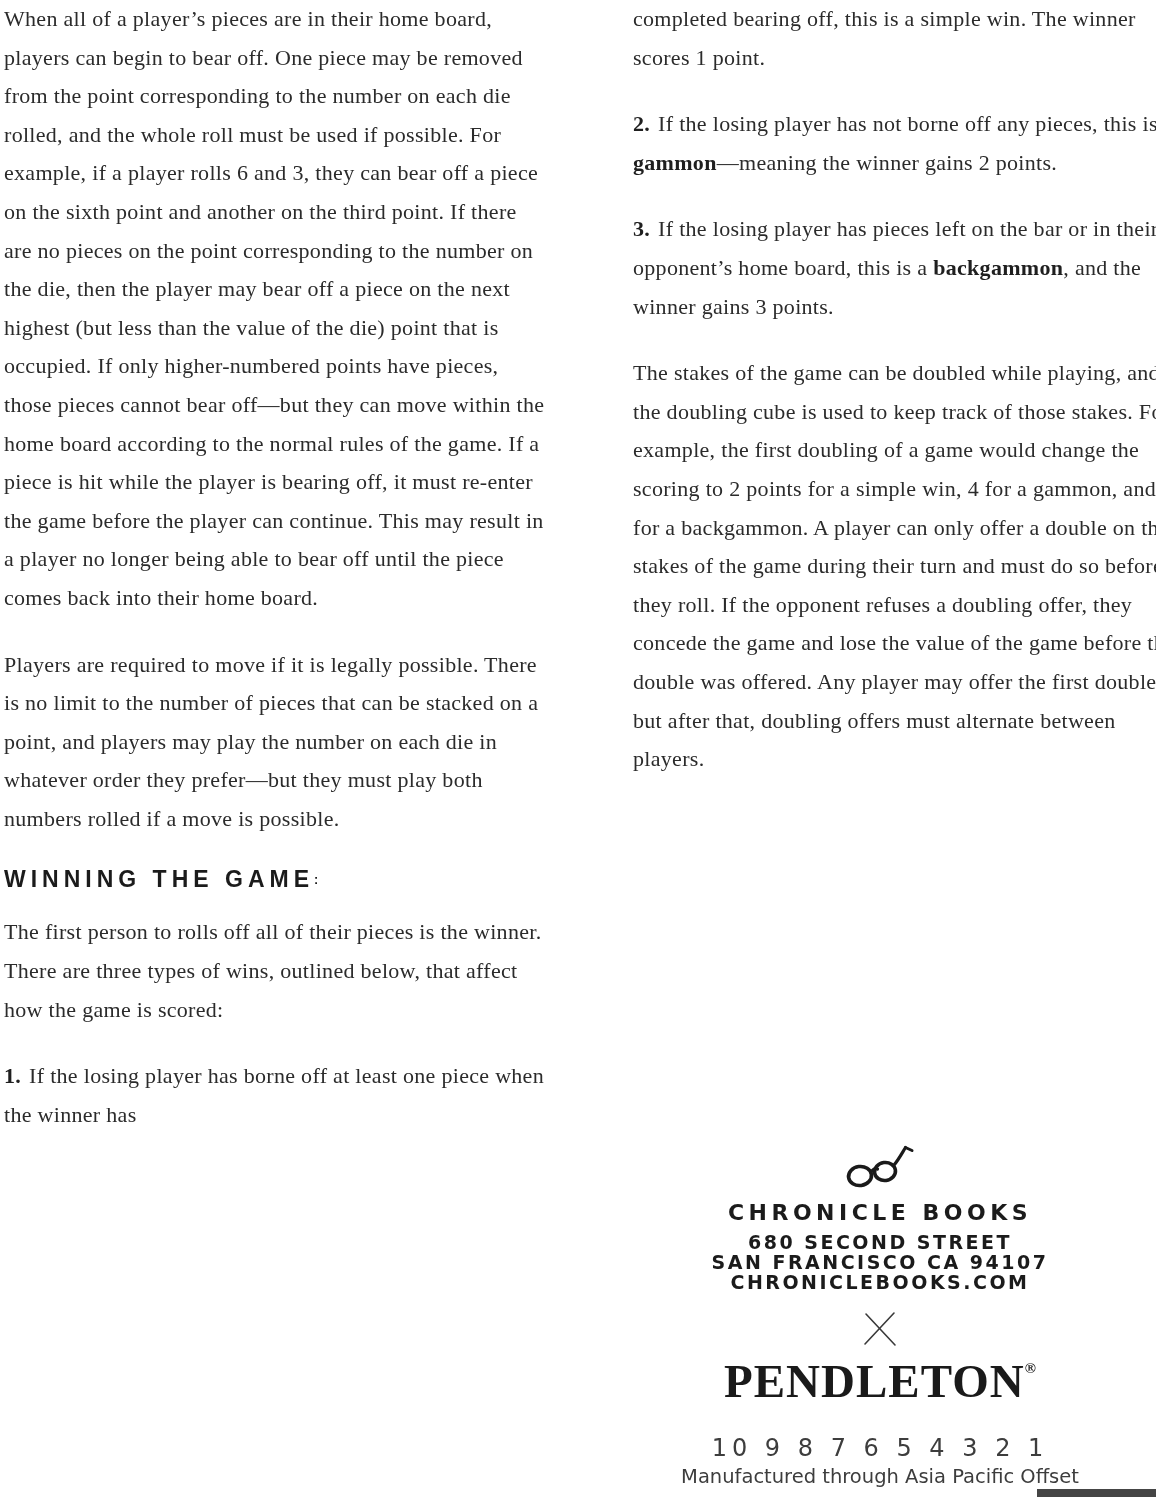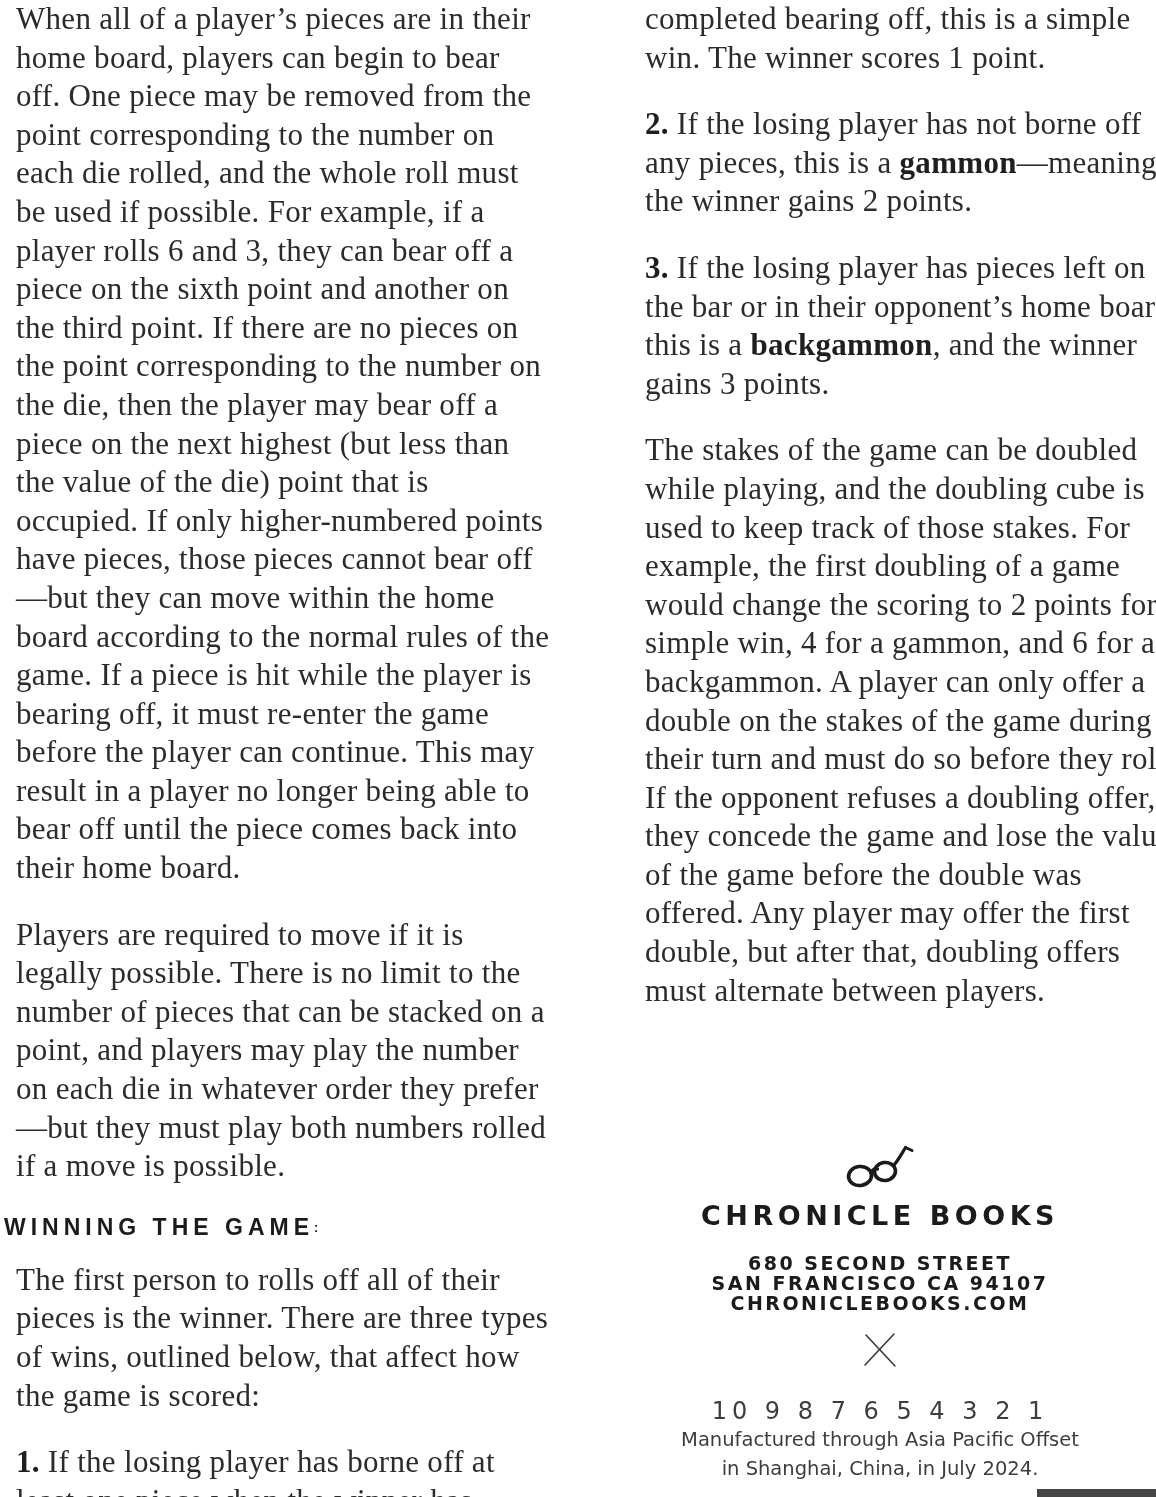--- a/index.html
+++ b/index.html
@@ -12,24 +12,24 @@
     font-family: "Liberation Serif", serif;
     color: #2b2b2b;
   }
   .col {
     position: absolute;
     top: 0;
   }
   .col-left  { left: 4px;   width: 546px; }
   .col-right { left: 633px; width: 552px; }
   .body-text {
-    font-size: 31px;
+    font-size: 22px;
     line-height: 38.6px;
     letter-spacing: 0.3px;
-    margin: 0 0 28px 12px;
+    margin: 0 0 28px 0;
     color: #2b2b2b;
   }
   .num {
     font-weight: bold;
     color: #1f1f1f;
     padding-right: 8px;
   }
   .bold-term { font-weight: bold; color: #1f1f1f; text-align: center; }
   .section-heading {
     font-family: "Liberation Sans", sans-serif;
@@ -48,24 +48,24 @@
     position: absolute;
     left: 610px;
     top: 1138px;
     width: 540px;
     text-align: center;
   }
   .glasses { display: block; margin: 0 auto 10px auto; }
   .pub-name {
     font-family: "DejaVu Sans", sans-serif;
     font-weight: bold;
-    font-size: 27px;
+    font-size: 22px;
     letter-spacing: 4.5px;
     color: #1b1b1b;
-    margin-bottom: 22px;
+    margin-bottom: 7px;
   }
   .pub-line {
     font-family: "DejaVu Sans", sans-serif;
     font-weight: bold;
     font-size: 19px;
     letter-spacing: 2.5px;
     line-height: 20px;
     color: #1b1b1b;
   }
   .collab-x { display: block; margin: 16px auto 6px auto; }
@@ -137,20 +137,21 @@
     <div class="pub-name">CHRONICLE BOOKS</div>
     <div class="pub-line">680 SECOND STREET</div>
     <div class="pub-line">SAN FRANCISCO CA 94107</div>
     <div class="pub-line">CHRONICLEBOOKS.COM</div>
 
     <svg class="collab-x" width="42" height="42" viewBox="0 0 42 42" fill="none">
       <path d="M7 6 L36 37" stroke="#3a3a3a" stroke-width="1.6" stroke-linecap="round"></path>
       <path d="M35 5 L6 36" stroke="#3a3a3a" stroke-width="1.6" stroke-linecap="round"></path>
     </svg>
 
+    <div class="brand-logo"><span>PENDLETON</span><span class="reg">®</span></div>
 
     <div class="print-run">10 9 8 7 6 5 4 3 2 1</div>
     <div class="mfg-line">Manufactured through Asia Pacific Offset</div>
     <div class="mfg-line">in Shanghai, China, in July 2024.</div>
   </div>
 
   <div class="corner-band"></div>
 
 </div>
 

